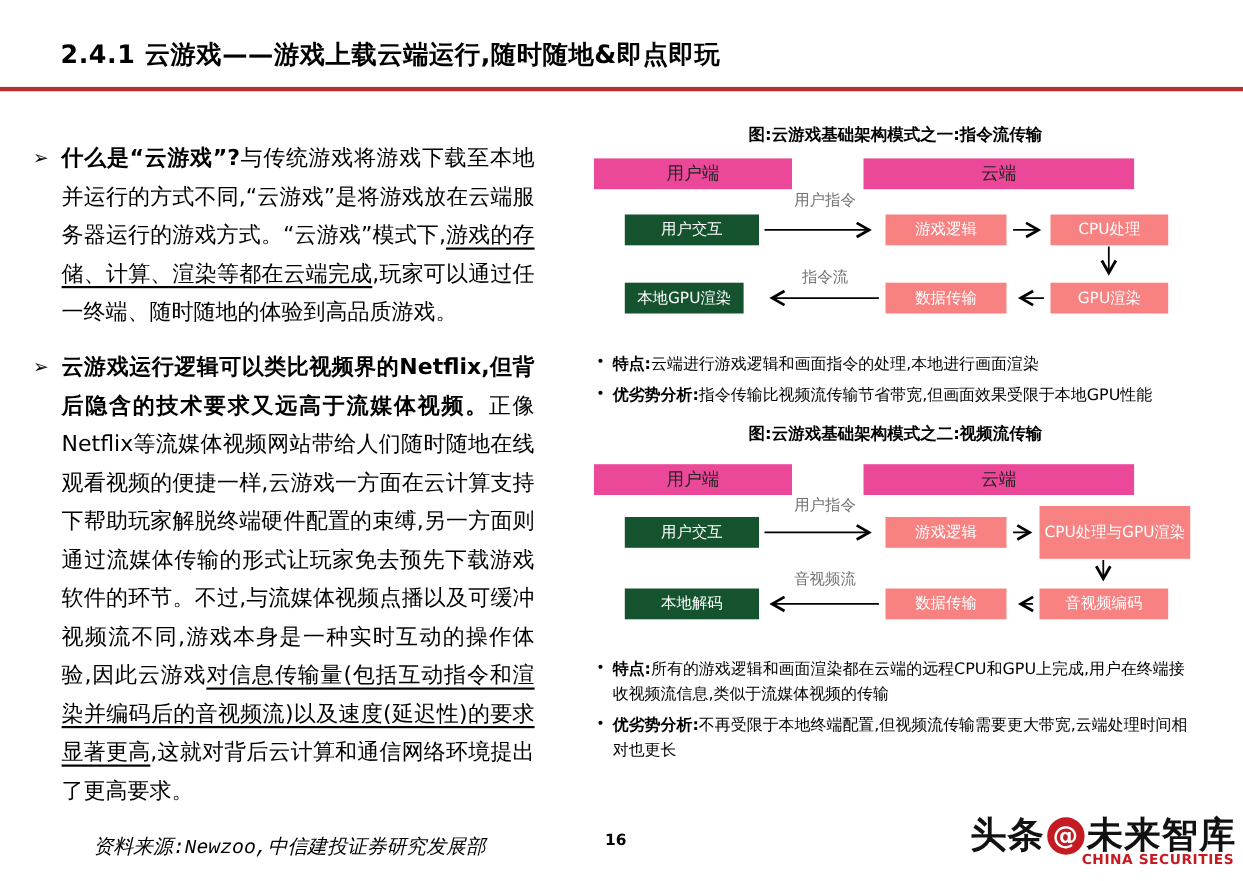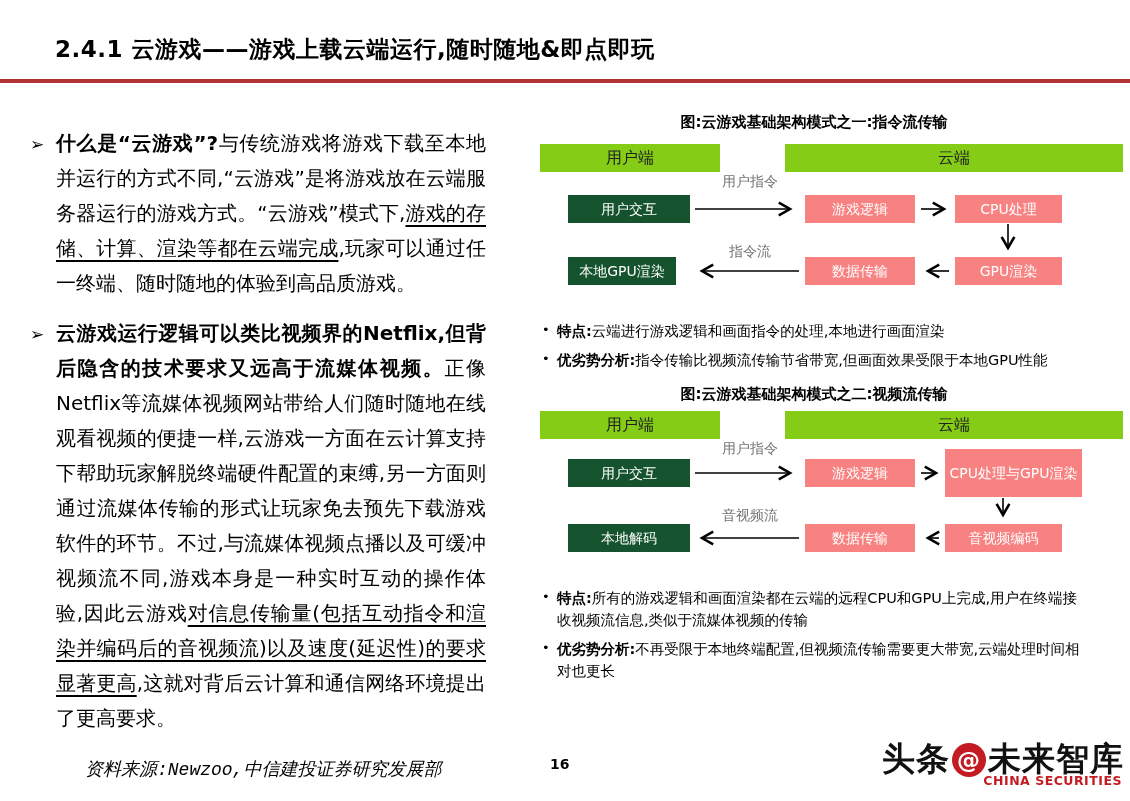--- a/index.html
+++ b/index.html
@@ -20,28 +20,28 @@
   .bullet { position:relative; padding-left:26px; font-size:20px; line-height:35px;
             text-align:justify; margin-bottom:15px; }
   .bullet .marker { position:absolute; left:0; top:1px; font-size:17px; }
   .bullet b { font-weight:bold; }
   .bullet u { text-decoration:underline; text-underline-offset:5px; }
 
   
   .right-col { position:absolute; left:540px; top:105px; width:548px; }
   .fig-title { font-size:15px; font-weight:bold; text-align:center; }
   .ft1 { margin:8px 0 12px; }
-  .ft2 { margin:14px 0 7px; }
+  .ft2 { margin:14px 0 18px; }
 
   .fig-canvas { position:relative; width:540px; height:150px; }
-  .lane { position:absolute; top:0; height:28px; background:#84cc16;
+  .lane { position:absolute; top:0; height:28px; background:#ec4899;
           display:flex; align-items:center; justify-content:center;
           font-size:16px; color:#222; }
   .lane-user  { left:0; width:180px; }
-  .lane-cloud { left:245px; width:338px; }
+  .lane-cloud { left:245px; width:246px; }
 
   .node { position:absolute; height:28px; display:flex; align-items:center;
           justify-content:center; color:#fff; font-size:14px; text-align:center;
           line-height:17px; padding:0 2px; }
   .blue { background:#14532d; }
   .red  { background:#f88181; }
 
   .fig1 .n-b1 { left:28px;  top:51px;  width:122px; }
   .fig1 .n-b2 { left:265px; top:51px;  width:110px; }
   .fig1 .n-b3 { left:415px; top:51px;  width:107px; }

